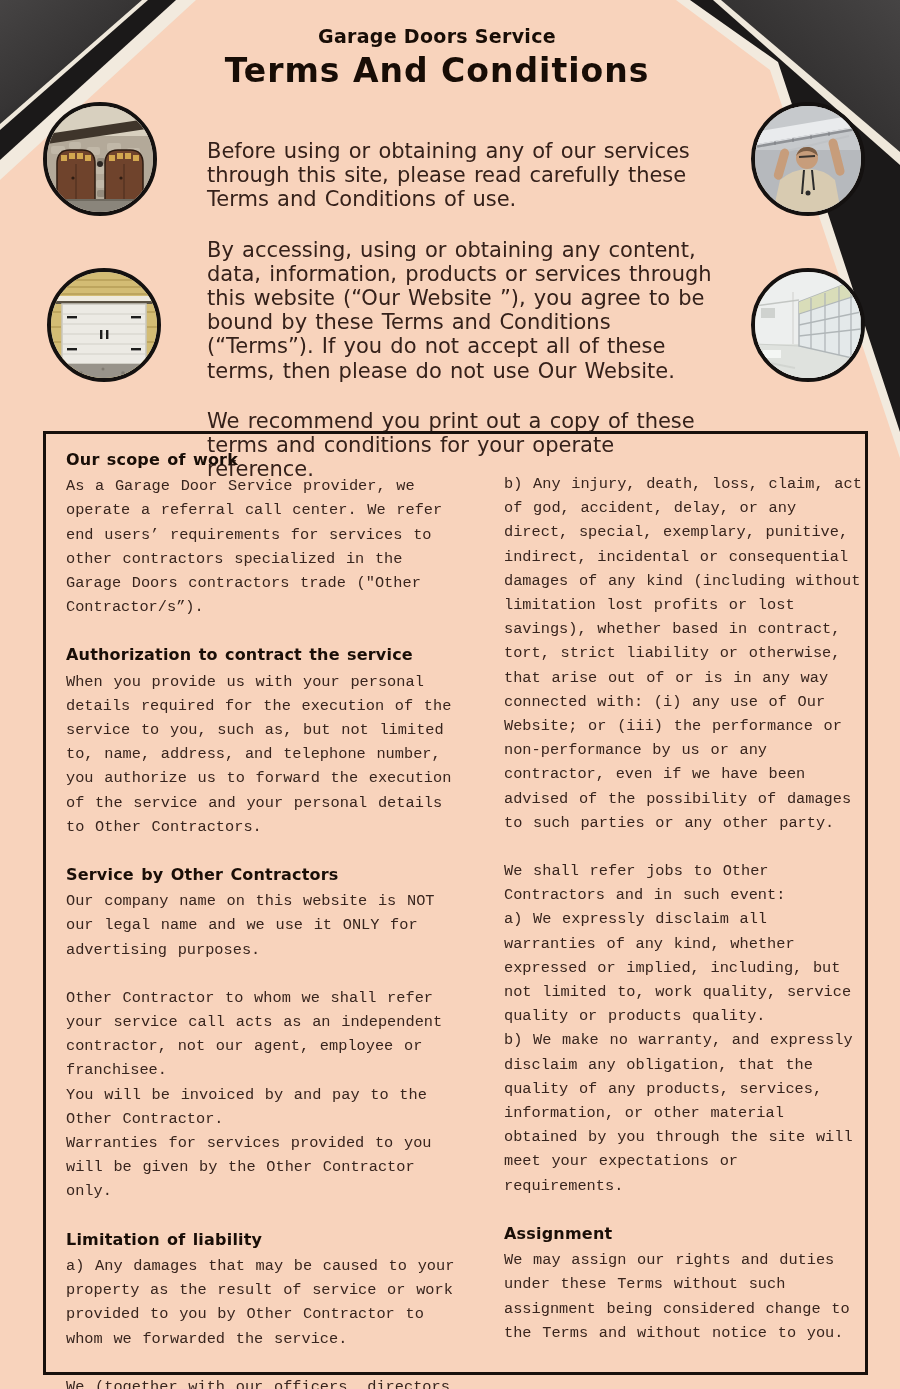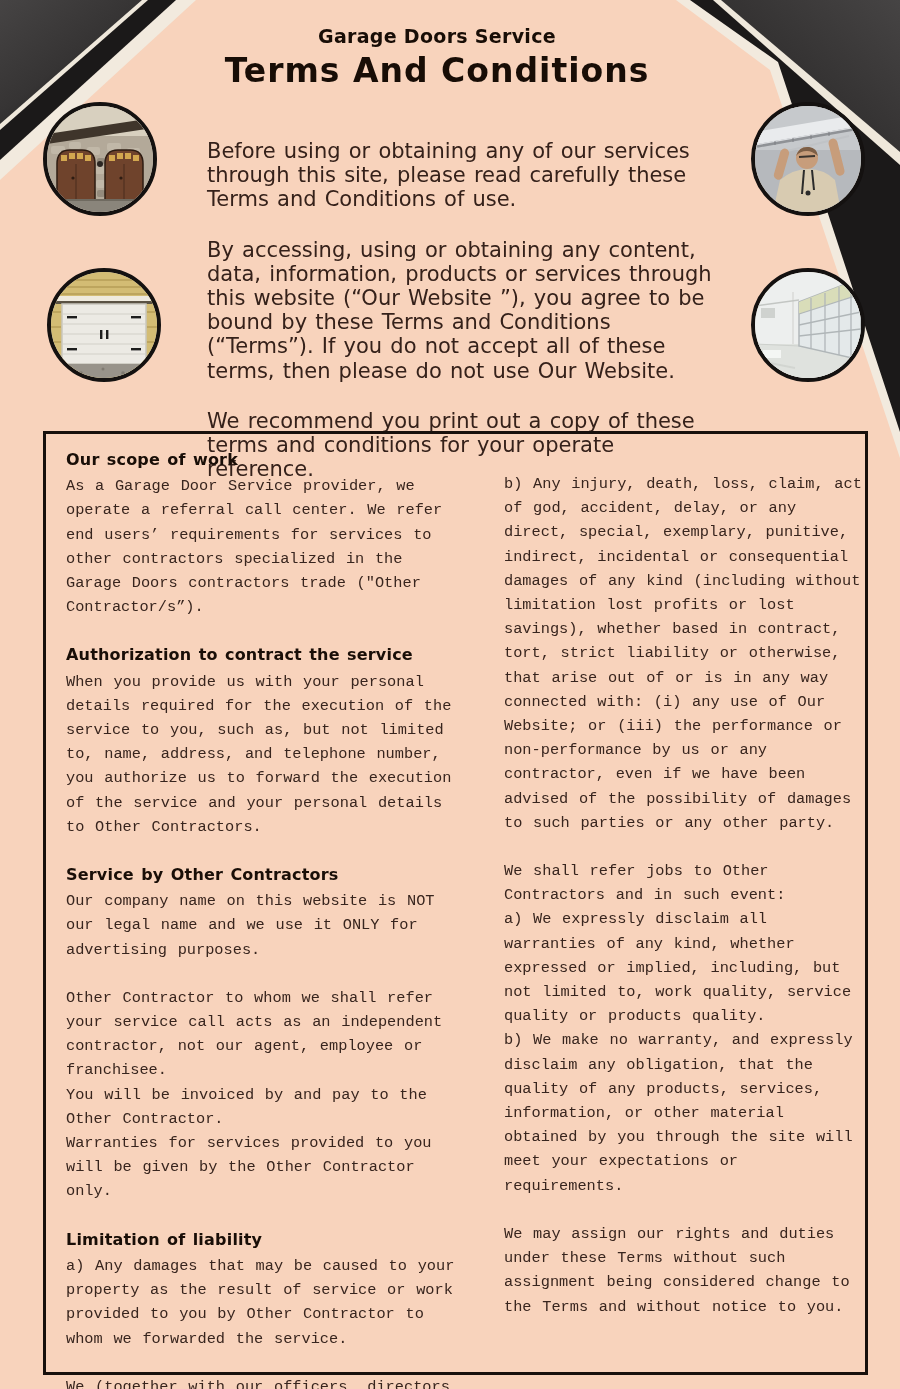--- a/index.html
+++ b/index.html
@@ -225,15 +225,16 @@
 Warranties for services provided to you will be given by the Other Contractor only.</p>
       <h3>Limitation of liability</h3>
       <p>a) Any damages that may be caused to your property as the result of service or work provided to you by Other Contractor to whom we forwarded the service.</p>
       <p>We (together with our officers, directors, members, managers, employees, representatives, affiliates, and providers) will not be responsible or liable for</p>
     </div>
   <div class="col" id="col-right">
       <p>b) Any injury, death, loss, claim, act of god, accident, delay, or any direct, special, exemplary, punitive, indirect, incidental or consequential damages of any kind (including without limitation lost profits or lost savings), whether based in contract, tort, strict liability or otherwise, that arise out of or is in any way connected with: (i) any use of Our Website; or (iii) the performance or non-performance by us or any contractor, even if we have been advised of the possibility of damages to such parties or any other party.</p>
       <p>We shall refer jobs to Other Contractors and in such event:
 a) We expressly disclaim all warranties of any kind, whether expressed or implied, including, but not limited to, work quality, service quality or products quality.
 b) We make no warranty, and expressly disclaim any obligation, that the quality of any products, services, information, or other material obtained by you through the site will meet your expectations or requirements.</p>
+      <h3>Assignment</h3>
       <p>We may assign our rights and duties under these Terms without such assignment being considered change to the Terms and without notice to you.</p>
     </div>
 </section>
 
 </body></html>

